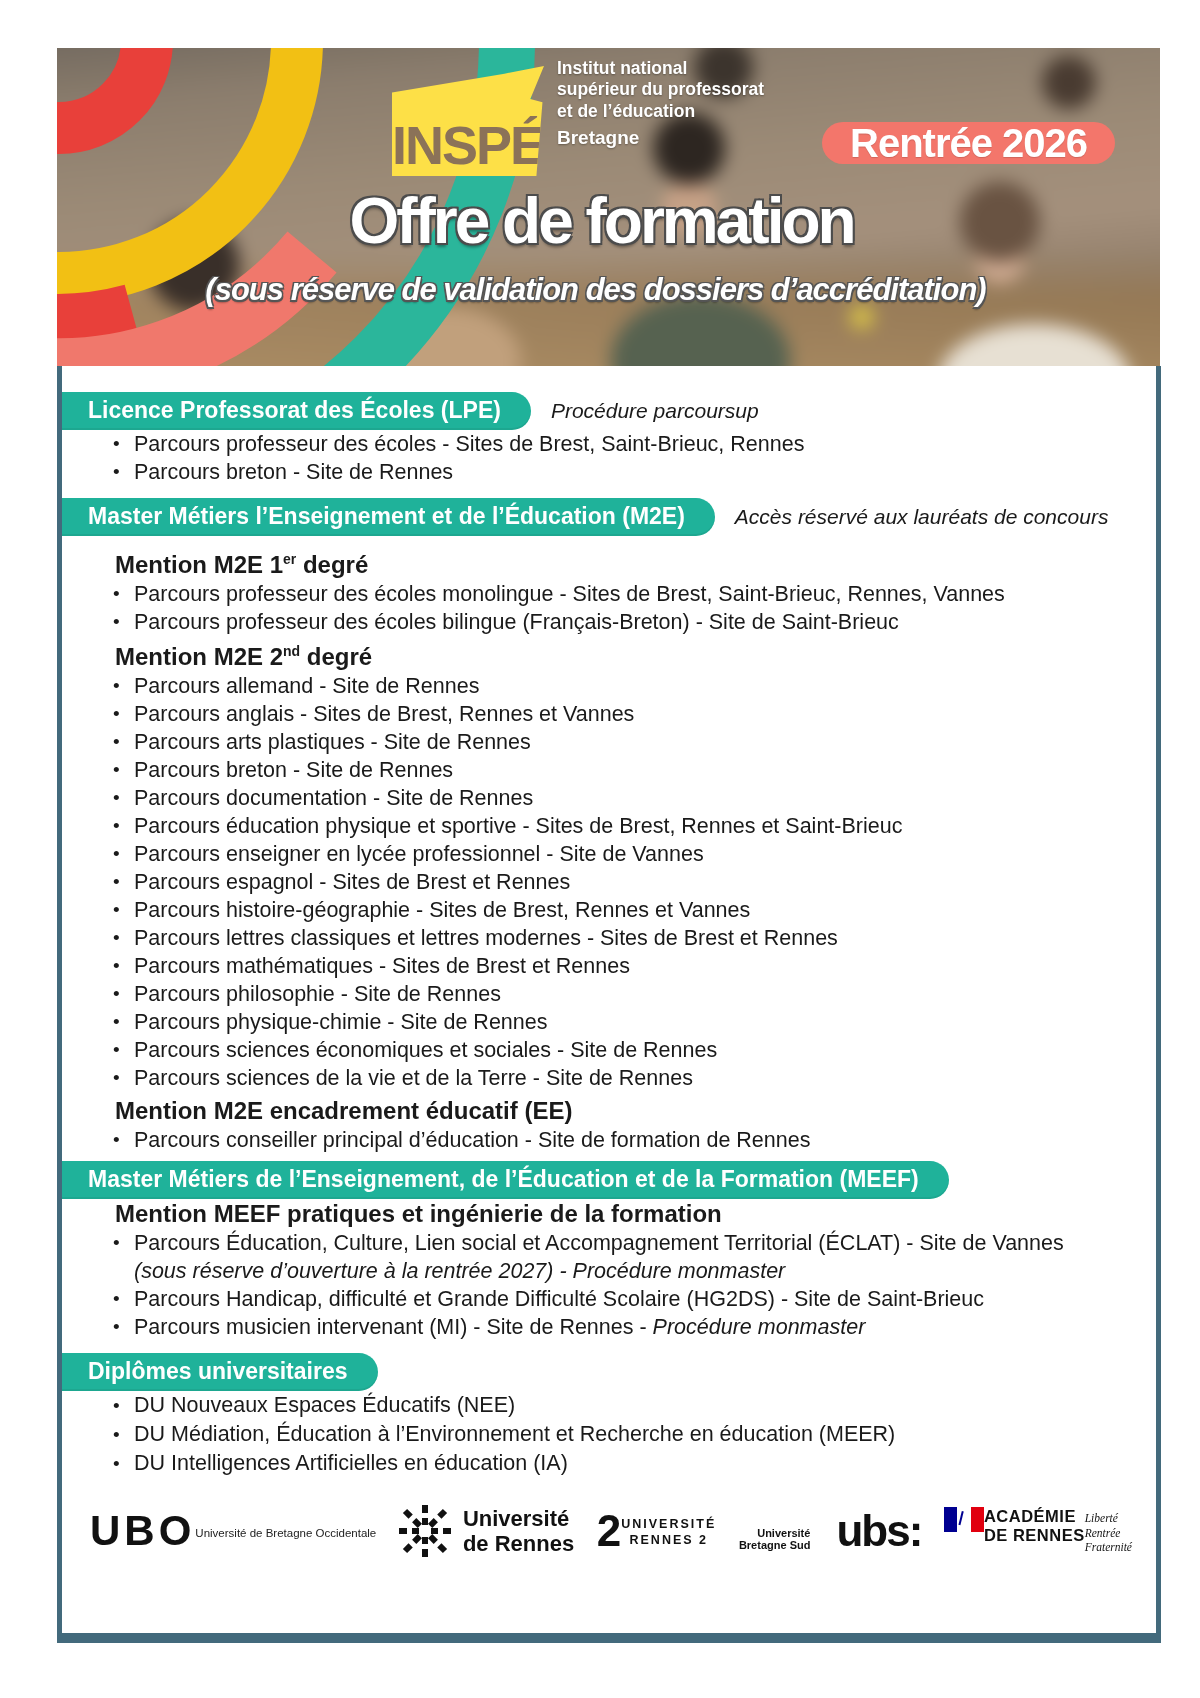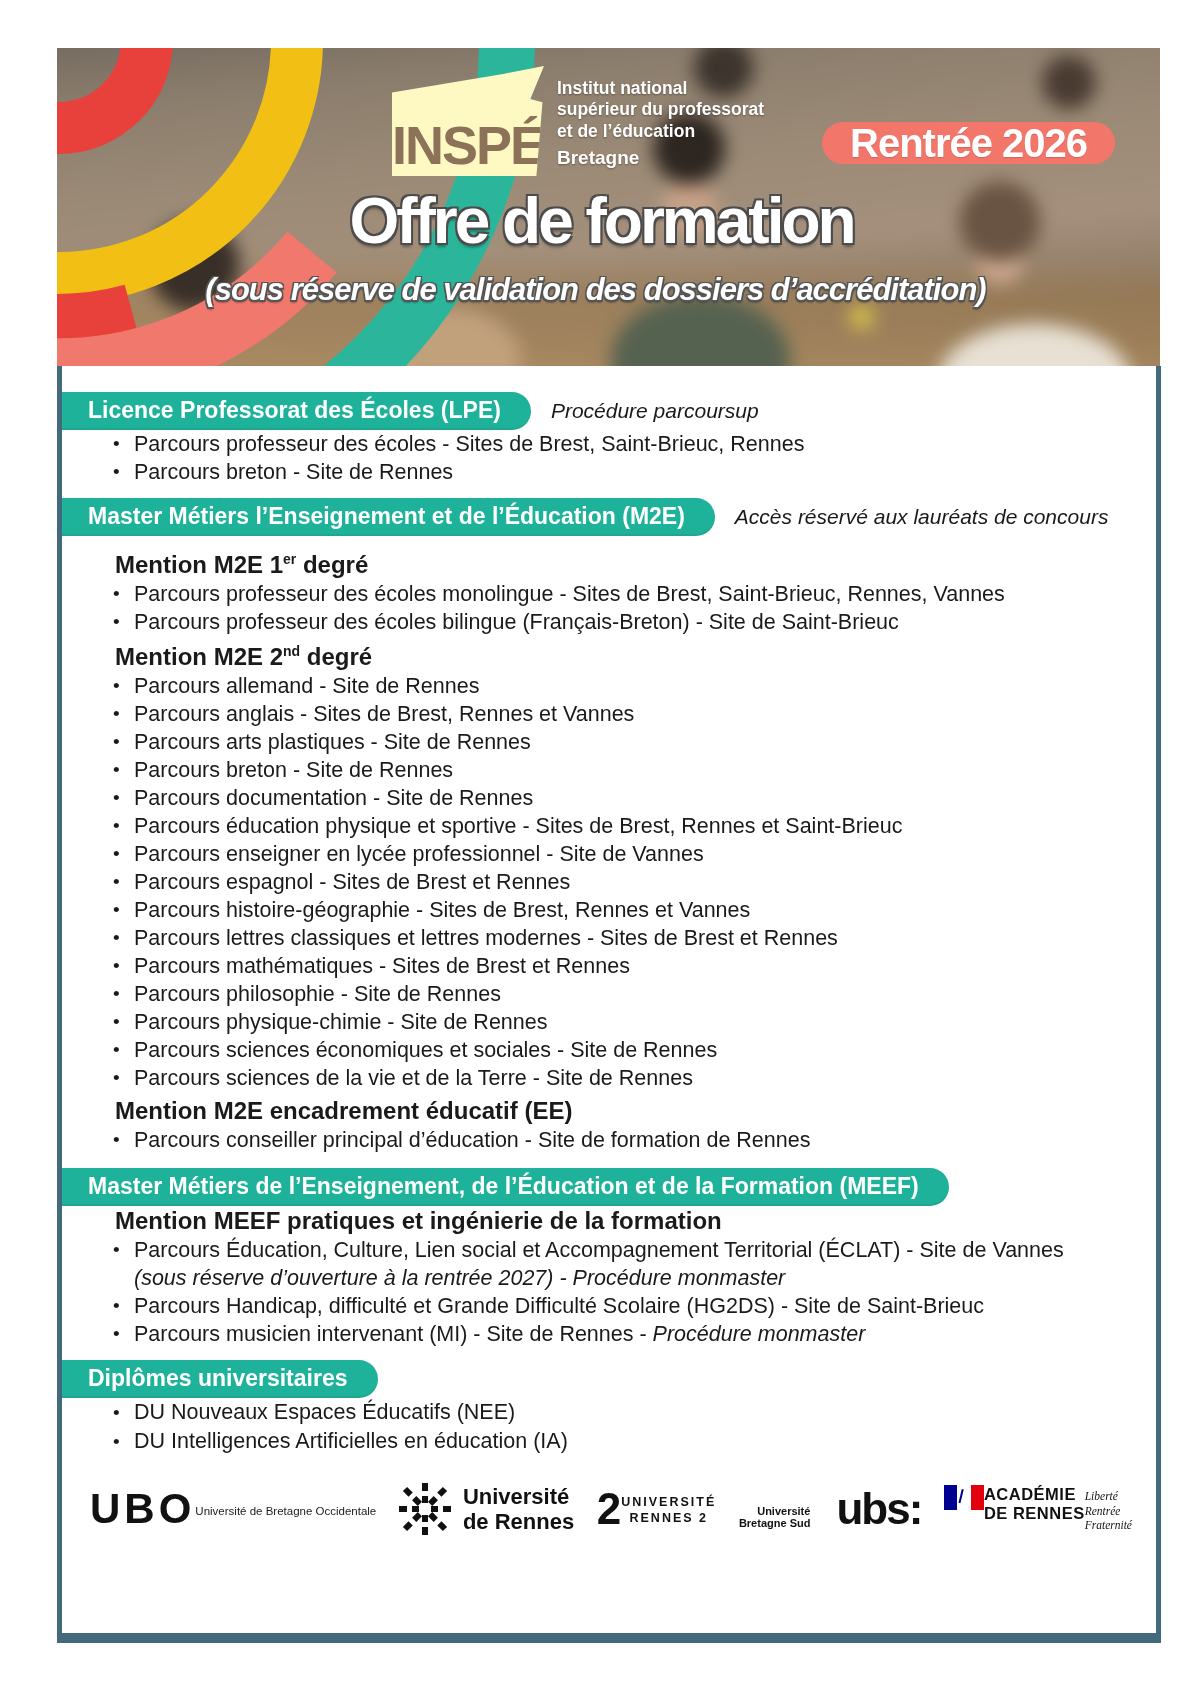--- a/index.html
+++ b/index.html
@@ -28,26 +28,26 @@
       radial-gradient(circle 66px at 14% 66%, #3a2f28 0 68%, transparent 70%),
       radial-gradient(circle 34px at 16% 74%, #c9a489 0 68%, transparent 70%),
       radial-gradient(ellipse 110px 80px at 36% 92%, #c3a078 0 66%, transparent 68%),
       radial-gradient(circle 44px at 60% 12%, #3d342c 0 66%, transparent 68%),
       radial-gradient(circle 40px at 90% 16%, #4a3b30 0 66%, transparent 68%),
       linear-gradient(180deg, rgba(0,0,0,0) 62%, rgba(160,122,70,.55) 75%, rgba(186,150,96,.75) 100%),
       linear-gradient(175deg, #6e655c 0%, #8c7d6b 18%, #9c8a74 40%, #a5907a 60%, #8f7a64 78%, #75604e 100%);
   }
   .arcs{position:absolute;inset:0;}
   .inspe-flag{
-    position:absolute;left:335px;top:18px;width:152px;height:110px;background:#fef9c3;
+    position:absolute;left:335px;top:18px;width:152px;height:110px;background:#fde047;
     clip-path:polygon(0 24%, 74% 7%, 100% 0, 91% 30%, 99% 33%, 95% 100%, 0 100%);
     display:flex;align-items:flex-end;justify-content:center;
   }
   .inspe-flag .acronym{font-size:54px;font-weight:bold;letter-spacing:-2px;color:#8b7258;line-height:1;padding-bottom:4px;}
-  .inspe-text{position:absolute;left:500px;top:30px;color:#fff;font-weight:bold;font-size:17.5px;line-height:1.22;text-shadow:0 1px 2px rgba(0,0,0,.35);}
+  .inspe-text{position:absolute;left:500px;top:10px;color:#fff;font-weight:bold;font-size:17.5px;line-height:1.22;text-shadow:0 1px 2px rgba(0,0,0,.35);}
   .inspe-text .region{margin-top:4px;font-size:19px;}
   .badge{
     position:absolute;left:765px;top:74px;height:42px;border-radius:29px;background:var(--coral);
     color:#fff;font-weight:bold;font-size:40px;letter-spacing:-1px;
     display:flex;align-items:center;padding:0 28px;text-shadow:0 1px 1px rgba(0,0,0,.15);
   }
   .hero-title{
     position:absolute;left:0;right:26px;top:140px;text-align:center;
     font-size:64px;font-weight:bold;letter-spacing:-3px;color:#fff;line-height:1.05;
     text-shadow:-2px -2px 0 #4c4c4c, 2px -2px 0 #4c4c4c, -2px 2px 0 #4c4c4c, 2px 2px 0 #4c4c4c, 0 4px 3px rgba(0,0,0,.35);
@@ -79,21 +79,21 @@
   .mention sup{font-size:14px;vertical-align:super;}
   ul.blist{list-style:none;margin:0 0 0 50px;padding:0;}
   ul.blist li{position:relative;padding-left:22px;font-size:21.5px;line-height:28px;}
   ul.blist li::before{content:"•";position:absolute;left:1px;top:0;font-size:19px;}
   ul.blist.du li{line-height:29px;}
   .it{font-style:italic;}
   .note-line{display:block;font-style:italic;}
 
   .mt26{margin-top:26px;} .mt12{margin-top:12px;} .mt8{margin-top:8px;}
   .mt6{margin-top:6px;} .mt4{margin-top:4px;} .mt2{margin-top:2px;}
-  .mt0{margin-top:0;} .mt14{margin-top:14px;}
+  .mt0{margin-top:0;} .mt14{margin-top:7px;}
 
   
   .logos{display:flex;align-items:center;justify-content:space-between;margin:18px 24px 0 28px;height:70px;}
   .logo{display:flex;flex-direction:row;align-items:center;justify-content:center;color:#111;}
   .logo-ubo .name{font-size:42px;font-weight:bold;letter-spacing:4px;line-height:1;}
   .logo-ubo .tag{font-size:11.5px;margin-top:4px;color:#222;text-align:right;}
   .logo-ur{flex-direction:row;gap:12px;}
   .logo-ur .txt{font-size:22px;font-weight:bold;line-height:1.15;}
   .logo-r2 .num{font-size:44px;font-weight:bold;line-height:.9;}
   .logo-r2 .txt{font-size:12.5px;font-weight:bold;letter-spacing:2px;line-height:1.25;text-align:center;margin-top:3px;}
@@ -195,20 +195,21 @@
     <li><span>Parcours Éducation, Culture, Lien social et Accompagnement Territorial (ÉCLAT) - Site de Vannes</span><span class="note-line">(sous réserve d’ouverture à la rentrée 2027) - Procédure monmaster</span></li>
     <li><span>Parcours Handicap, difficulté et Grande Difficulté Scolaire (HG2DS) - Site de Saint-Brieuc</span></li>
     <li><span>Parcours musicien intervenant (MI) - Site de Rennes - </span><em class="it">Procédure monmaster</em></li>
   </ul>
 
   <div class="pill-row mt12">
     <div class="pill">Diplômes universitaires</div>
   </div>
   <ul class="blist du mt2">
     <li><span>DU Nouveaux Espaces Éducatifs (NEE)</span></li>
+    <li><span>DU Médiation, Éducation à l’Environnement et Recherche en éducation (MEER)</span></li>
     <li><span>DU Intelligences Artificielles en éducation (IA)</span></li>
   </ul>
 
   <div class="logos">
     <div class="logo logo-ubo">
       <div class="name">UBO</div>
       <div class="tag">Université de Bretagne Occidentale</div>
     </div>
 
     <div class="logo logo-ur">

